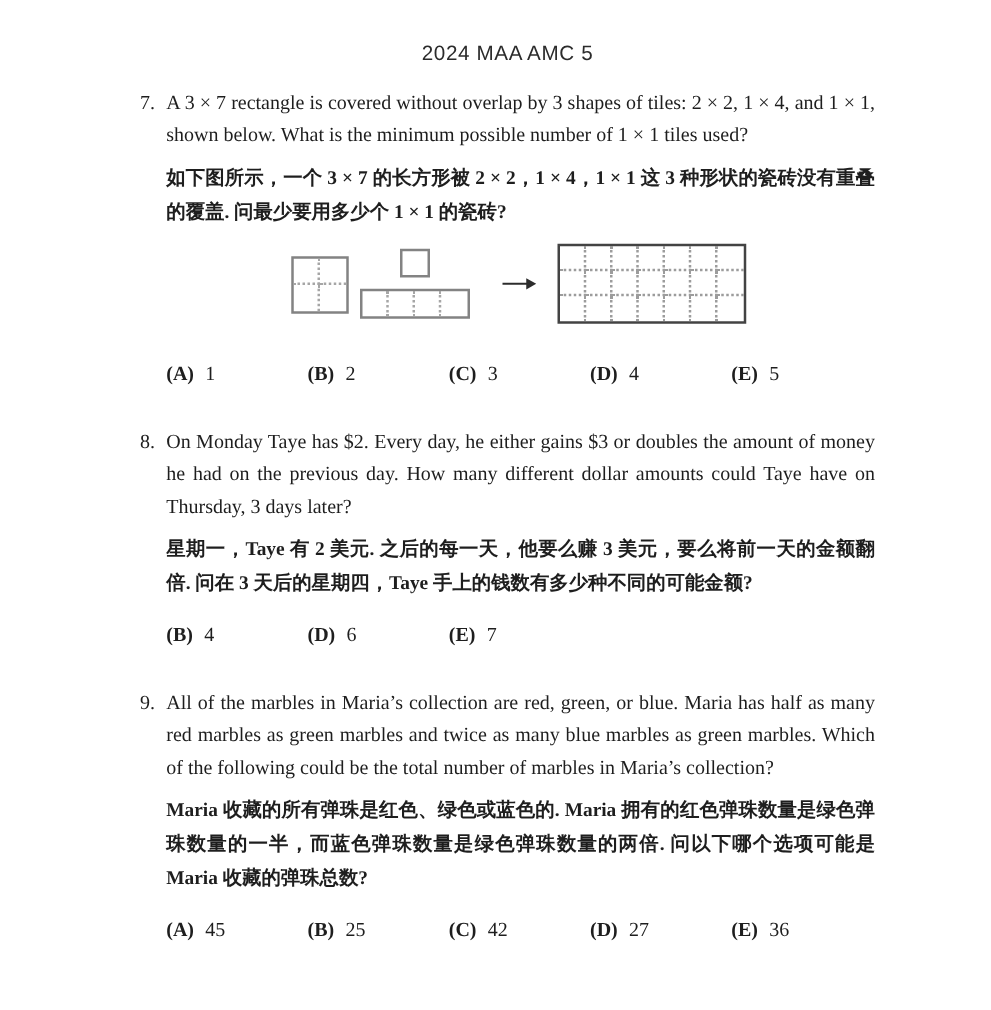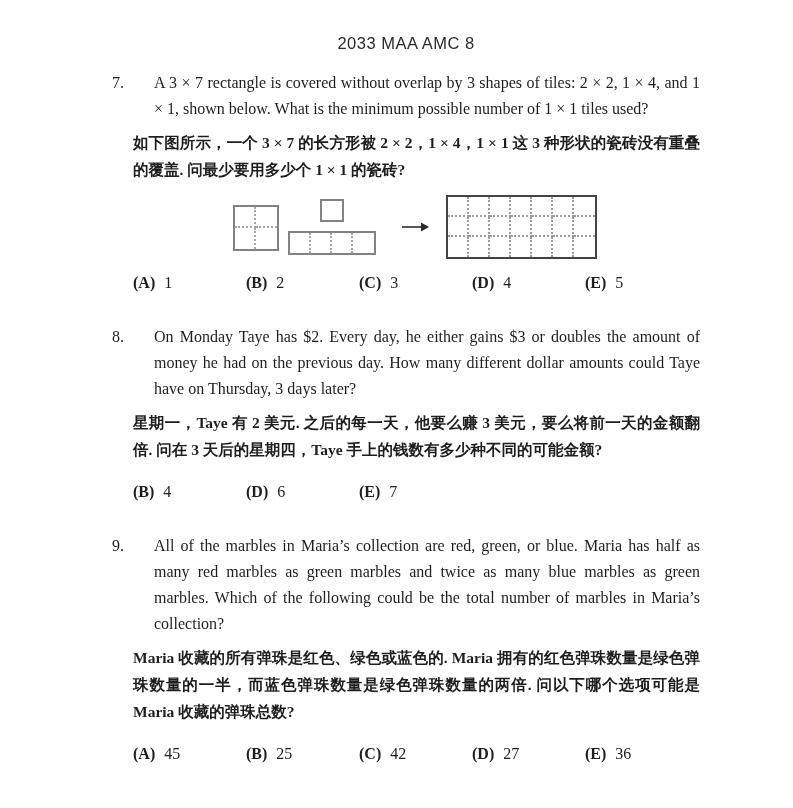--- a/index.html
+++ b/index.html
@@ -19,21 +19,20 @@
   .problem + .problem { margin-top: 28px; }
 
   .pnum {
     position: absolute; left: 0; top: 0;
     font-size: 16px; line-height: 26px;
   }
 
   .english {
     font-size: 16px; line-height: 26px;
     text-align: justify;
-    margin-left: 21px;
   }
   .chinese {
     font-size: 15.5px; line-height: 27px;
     text-align: justify;
     margin-top: 7px;
     font-weight: bold;
   }
 
   
   .figure { position: relative; height: 72px; margin-top: 12px; }
@@ -80,28 +79,28 @@
 
   
   .choices {
     display: flex;
     margin-top: 16px;
     font-size: 16px; line-height: 26px;
   }
   .choice { width: 113px; white-space: nowrap; }
   .choice:last-child { width: auto; }
   .clabel { font-weight: bold; margin-right: 9px; }
-  .p7-choices { margin-top: 3px; }
+  .p7-choices { margin-top: 20px; }
 </style>
 </head>
 <body>
 
 <div class="page">
 
-  <h1 class="title">2033 MAA AMC 8</h1>
+  <h1 class="title">2024 MAA AMC 5</h1>
 
   <section class="problem">
     <span class="pnum">7.</span>
     <p class="english">A 3 × 7 rectangle is covered without overlap by 3 shapes of tiles: 2 × 2, 1 × 4, and 1 × 1, shown below. What is the minimum possible number of 1 × 1 tiles used?</p>
     <p class="chinese">如下图所示，一个 3 × 7 的长方形被 2 × 2，1 × 4，1 × 1 这 3 种形状的瓷砖没有重叠的覆盖. 问最少要用多少个 1 × 1 的瓷砖?</p>
 
     <div class="figure">
       <div class="abs cellgrid t2x2">
         <div class="cell"></div>
           <div class="cell"></div>

